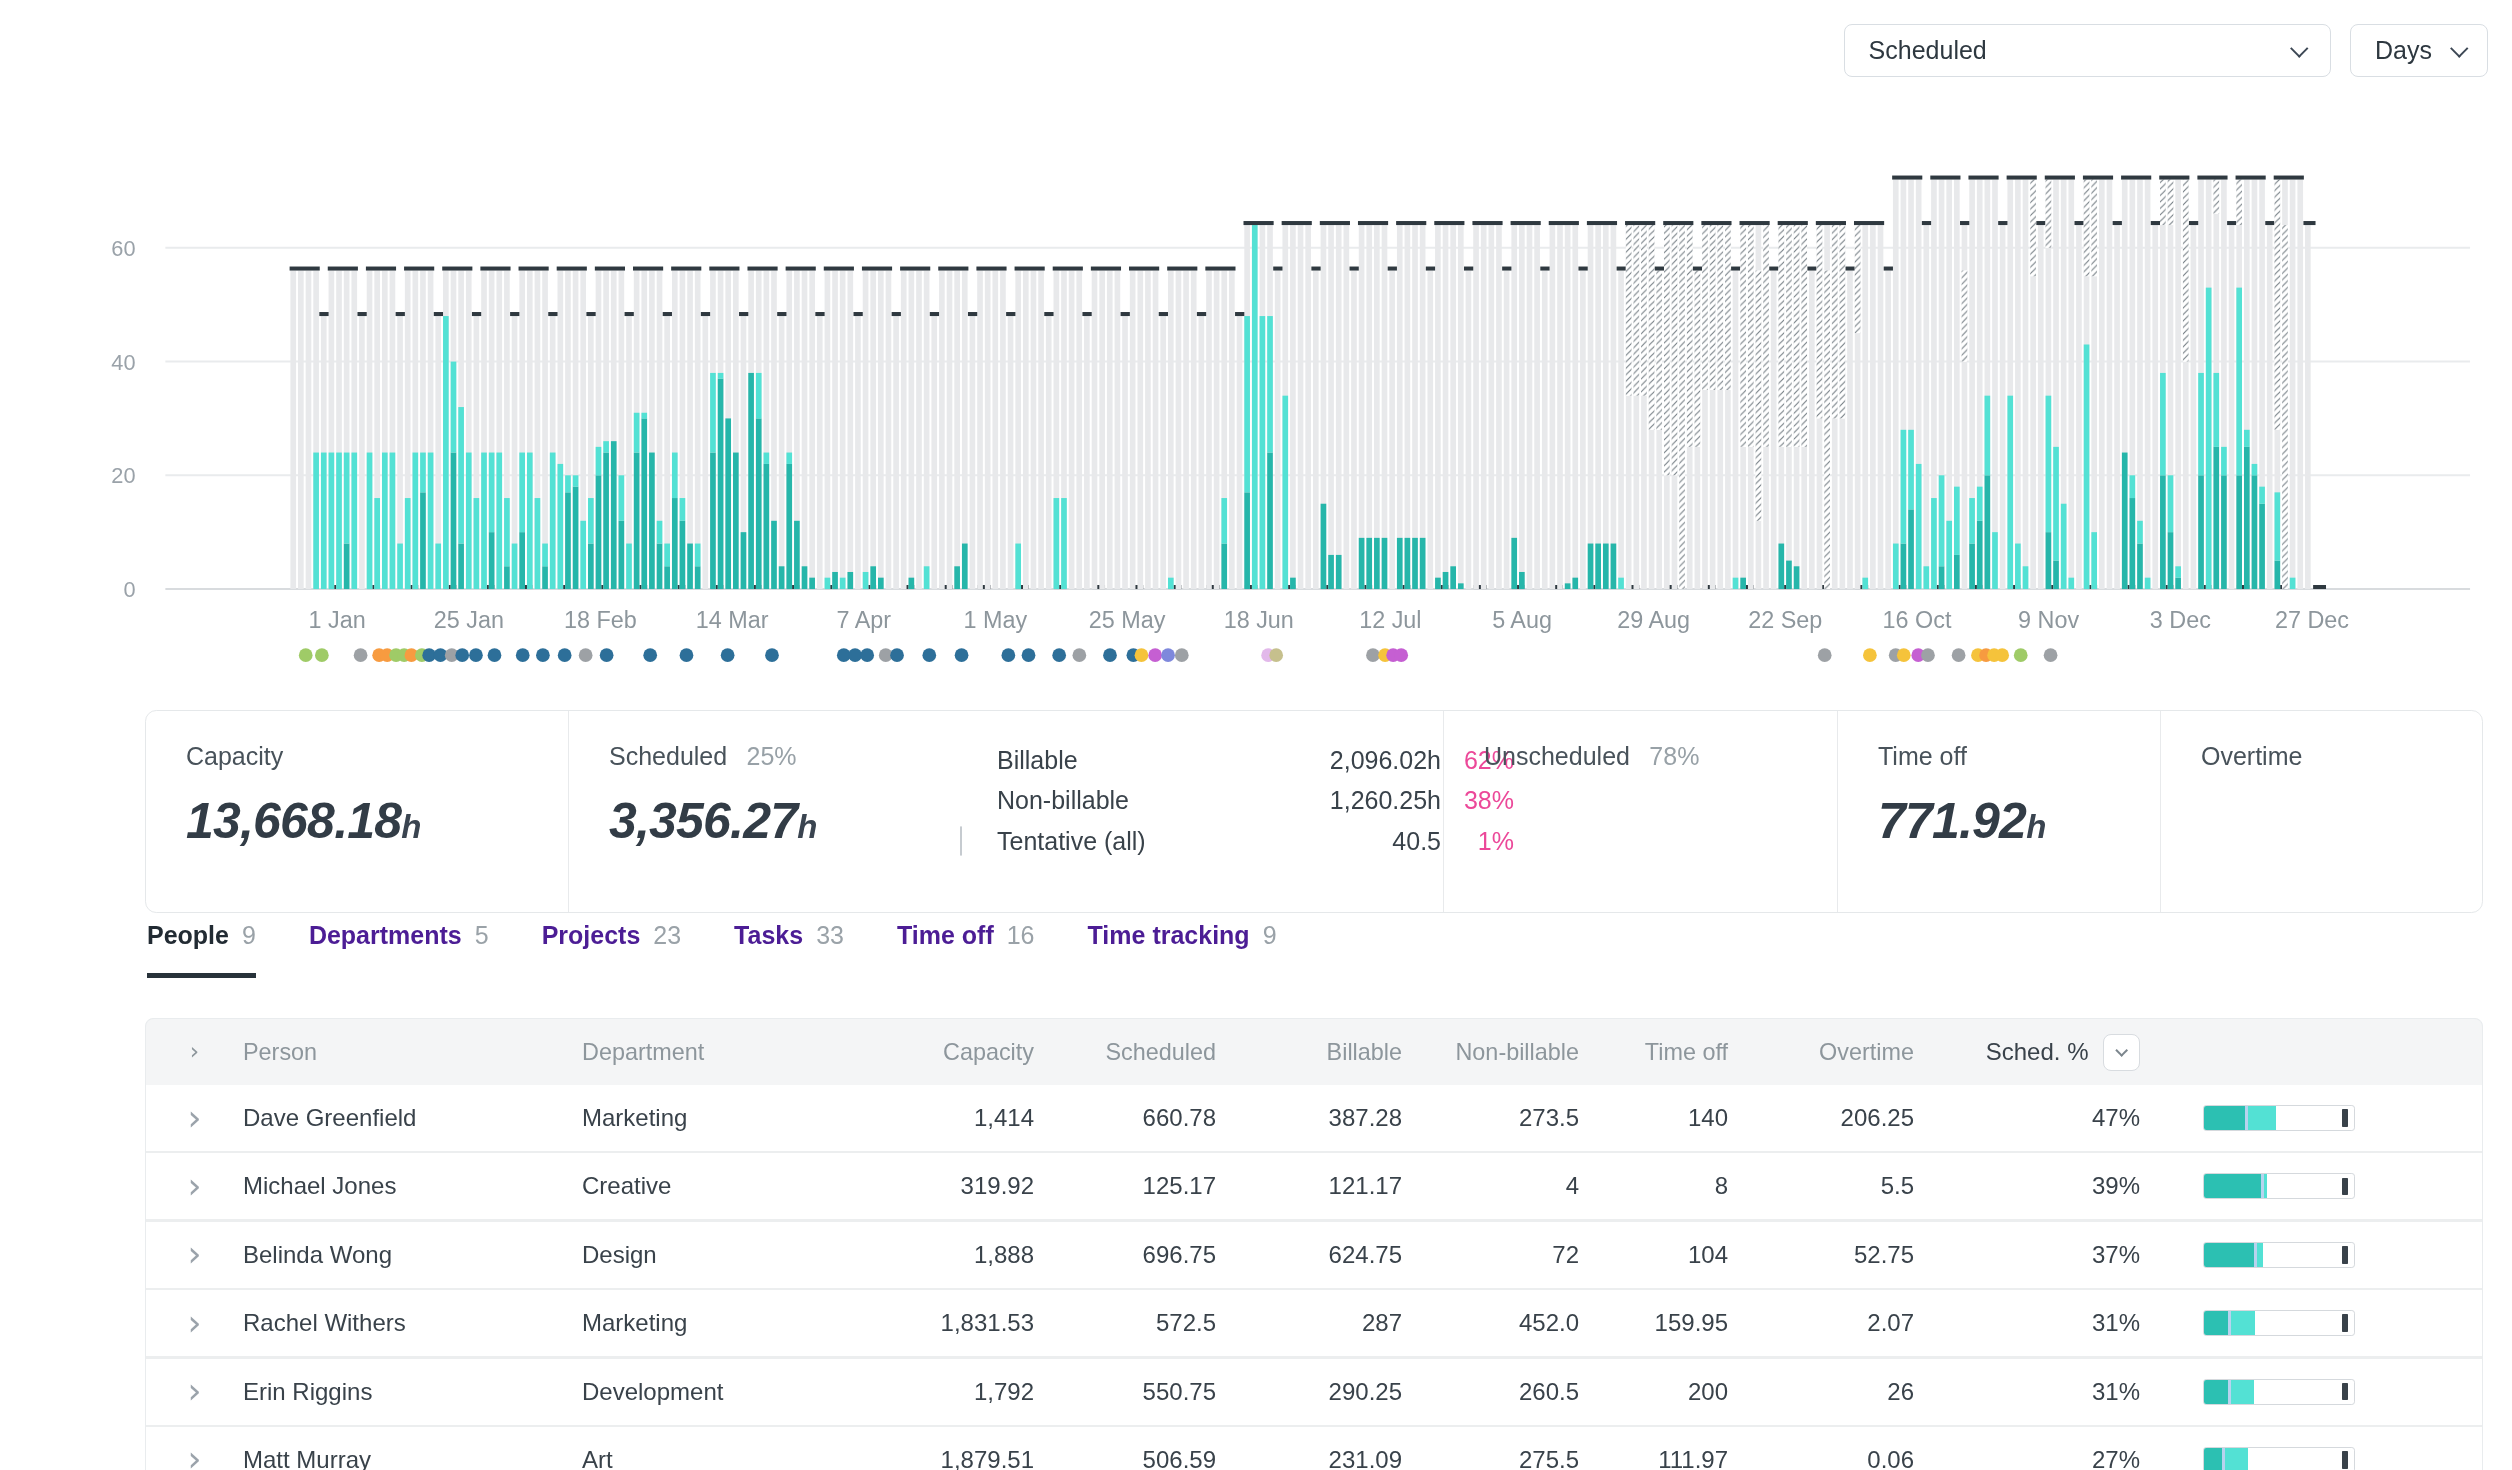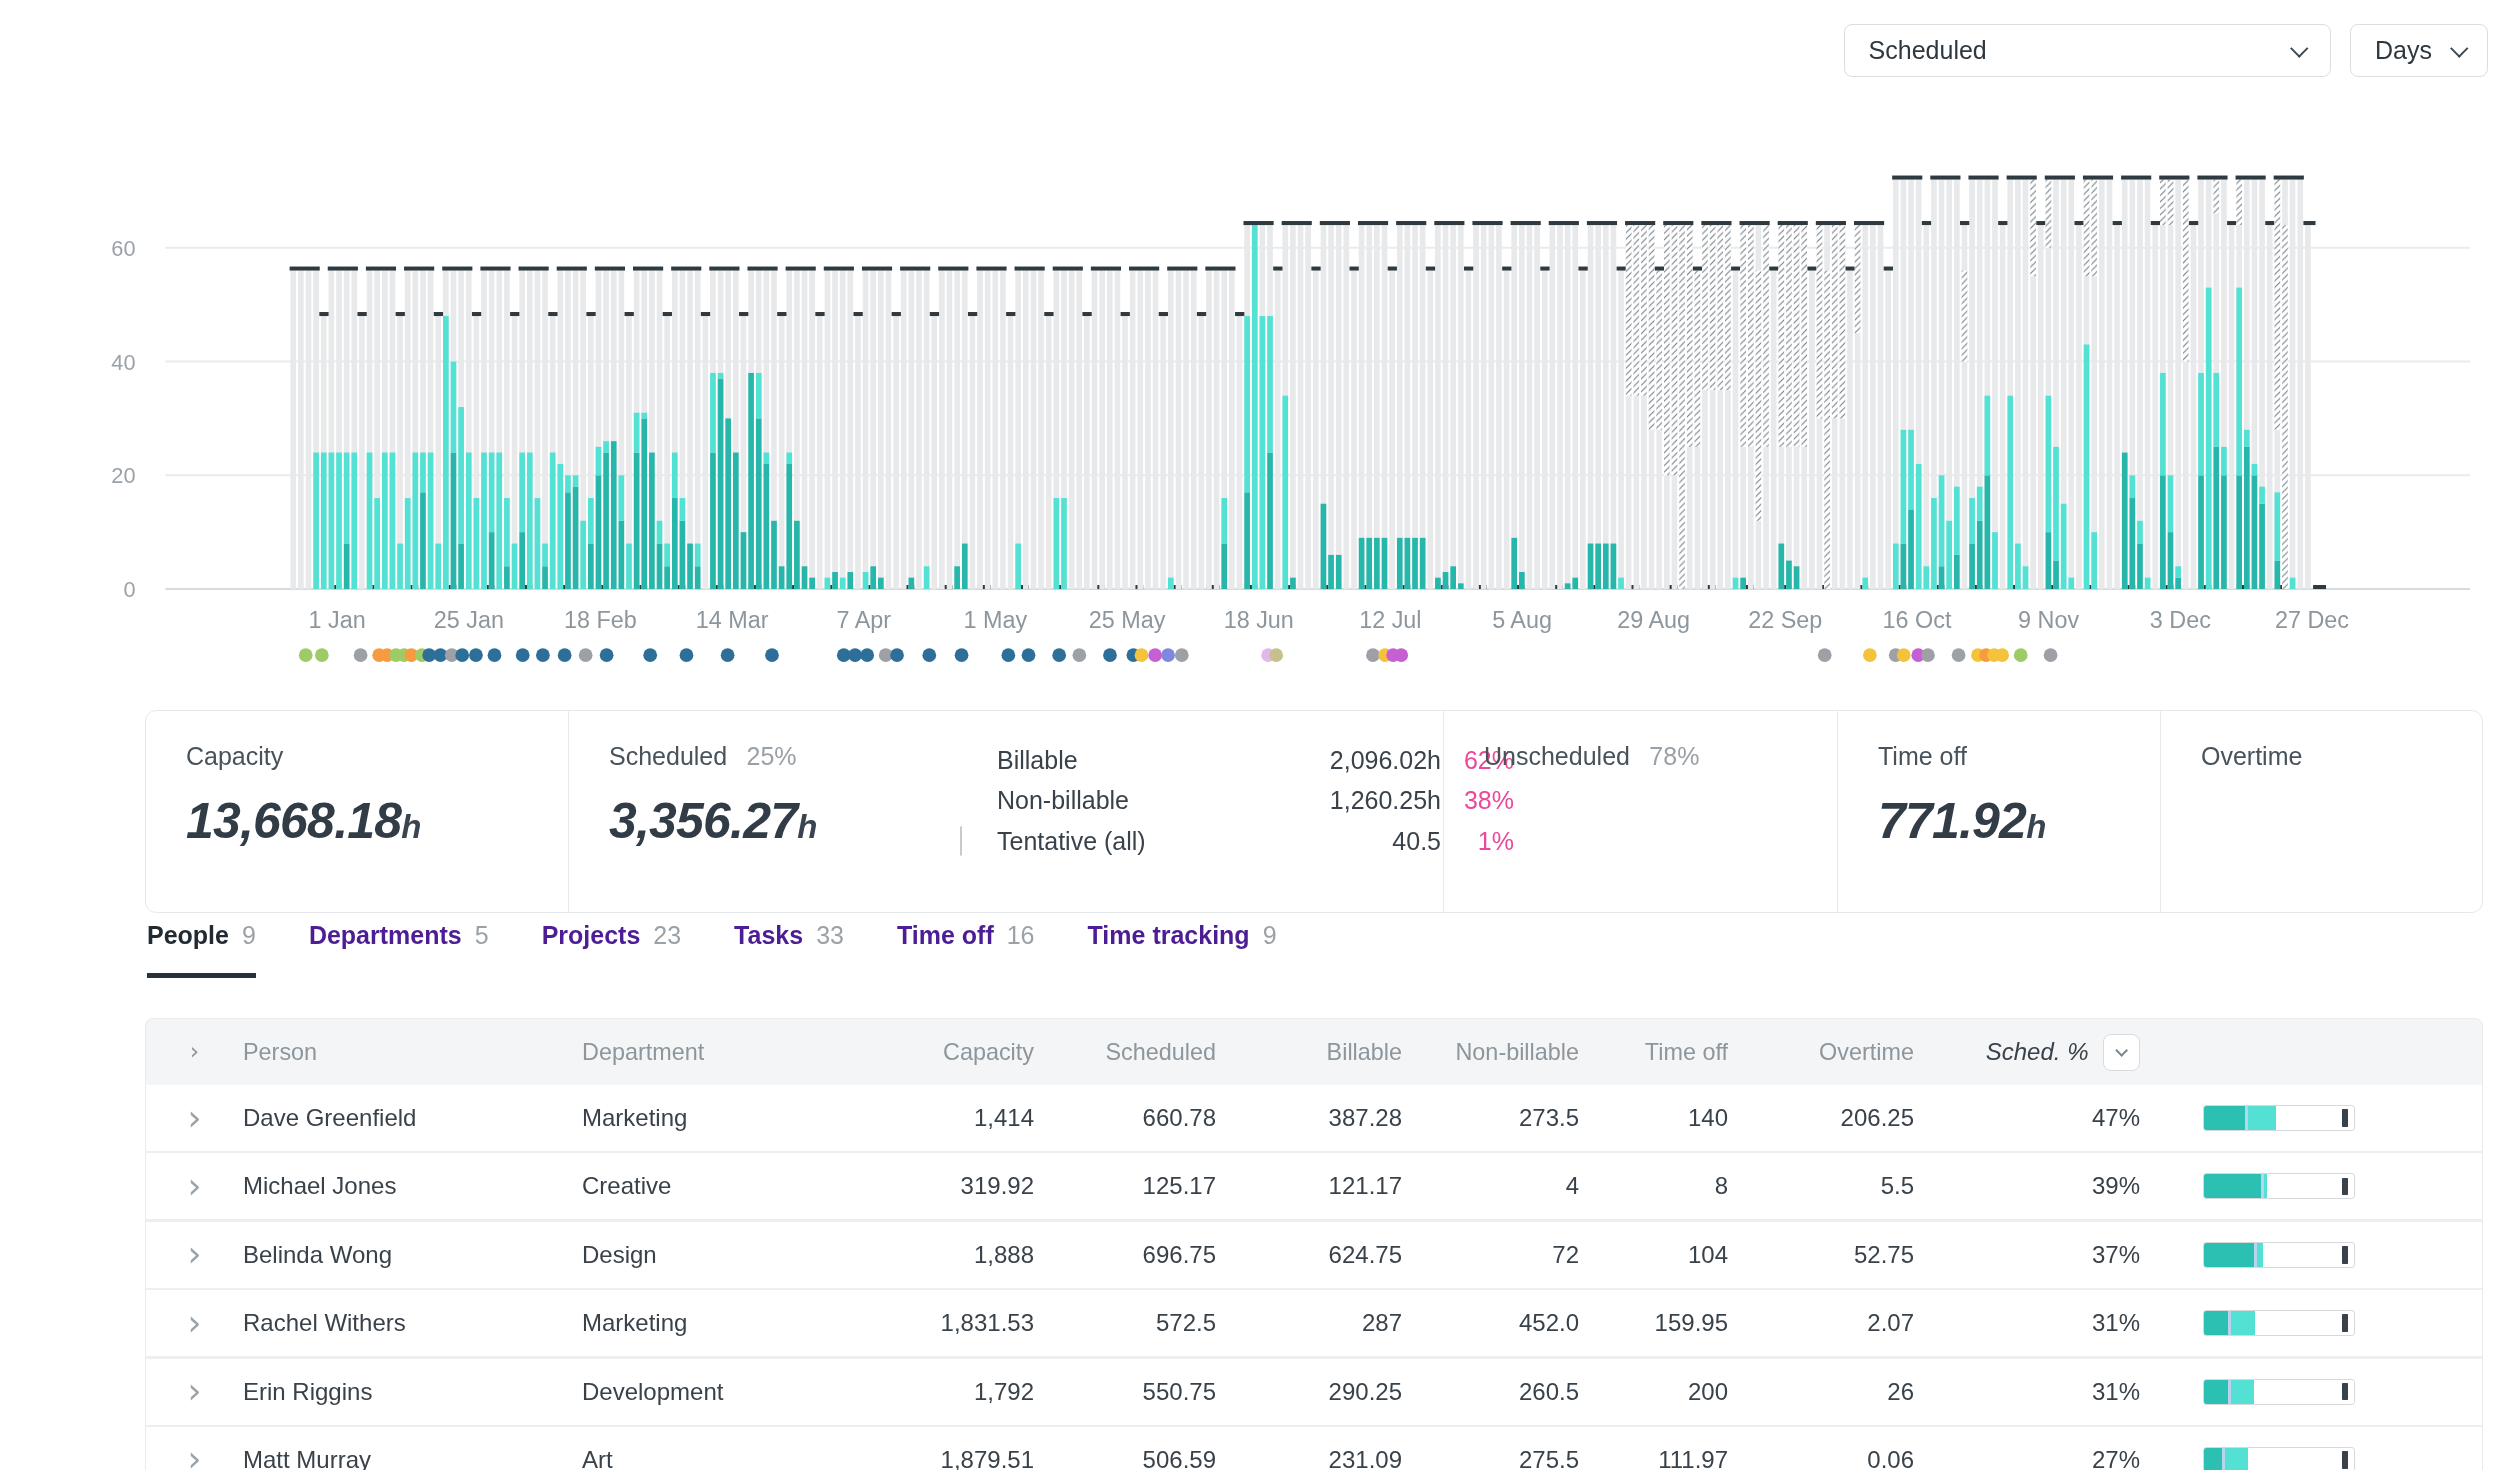--- a/index.html
+++ b/index.html
@@ -57,21 +57,21 @@
     grid-template-columns:97px 339px 307px 145px 182px 186px 177px 149px 186px 226px 1fr;
     align-items:center;height:66px;background:#fff;}
   .trow.head{background:#f4f5f6;border-radius:8px 8px 0 0;height:66px;}
   .trow + .trow{margin-top:2.4px;}
   .cell{font-size:24px;color:#39424a;white-space:nowrap;}
   .cell.num{text-align:right;}
   .head .cell{color:#8d969c;font-size:23.4px;}
   .chev-right{font-size:35px;color:#9ba3ab;line-height:1;text-align:center;cursor:pointer;font-family:"DejaVu Sans",sans-serif;}
   .head .chev-right{color:#8d969c;}
   .schedhead{display:flex;justify-content:flex-end;align-items:center;gap:14.5px;}
-  .schedhead .lbl{color:#39424a;font-size:24px;font-style:italic;}
+  .schedhead .lbl{color:#39424a;font-size:24px;}
   .sortbtn{width:37px;height:37px;border:1.6px solid #d8dce0;border-radius:8px;background:#fff;
     display:flex;align-items:center;justify-content:center;cursor:pointer;box-sizing:border-box;}
   .sortbtn .chev{width:7.3px;height:7.3px;border-color:#7c868d;border-width:2px;margin:0;margin-top:-3.2px;}
   
   .minibar-wrap{padding-left:63px;}
   .minibar{position:relative;width:150px;height:24px;border:1.6px solid #d5d9dd;border-radius:3.2px;
     background:#fff;overflow:hidden;}
   .seg{position:absolute;top:0;bottom:0;}
   .seg.dark{background:#2cc0b2;left:0;}
   .seg.sliver{background:#b7d3ee;width:3.2px;}

